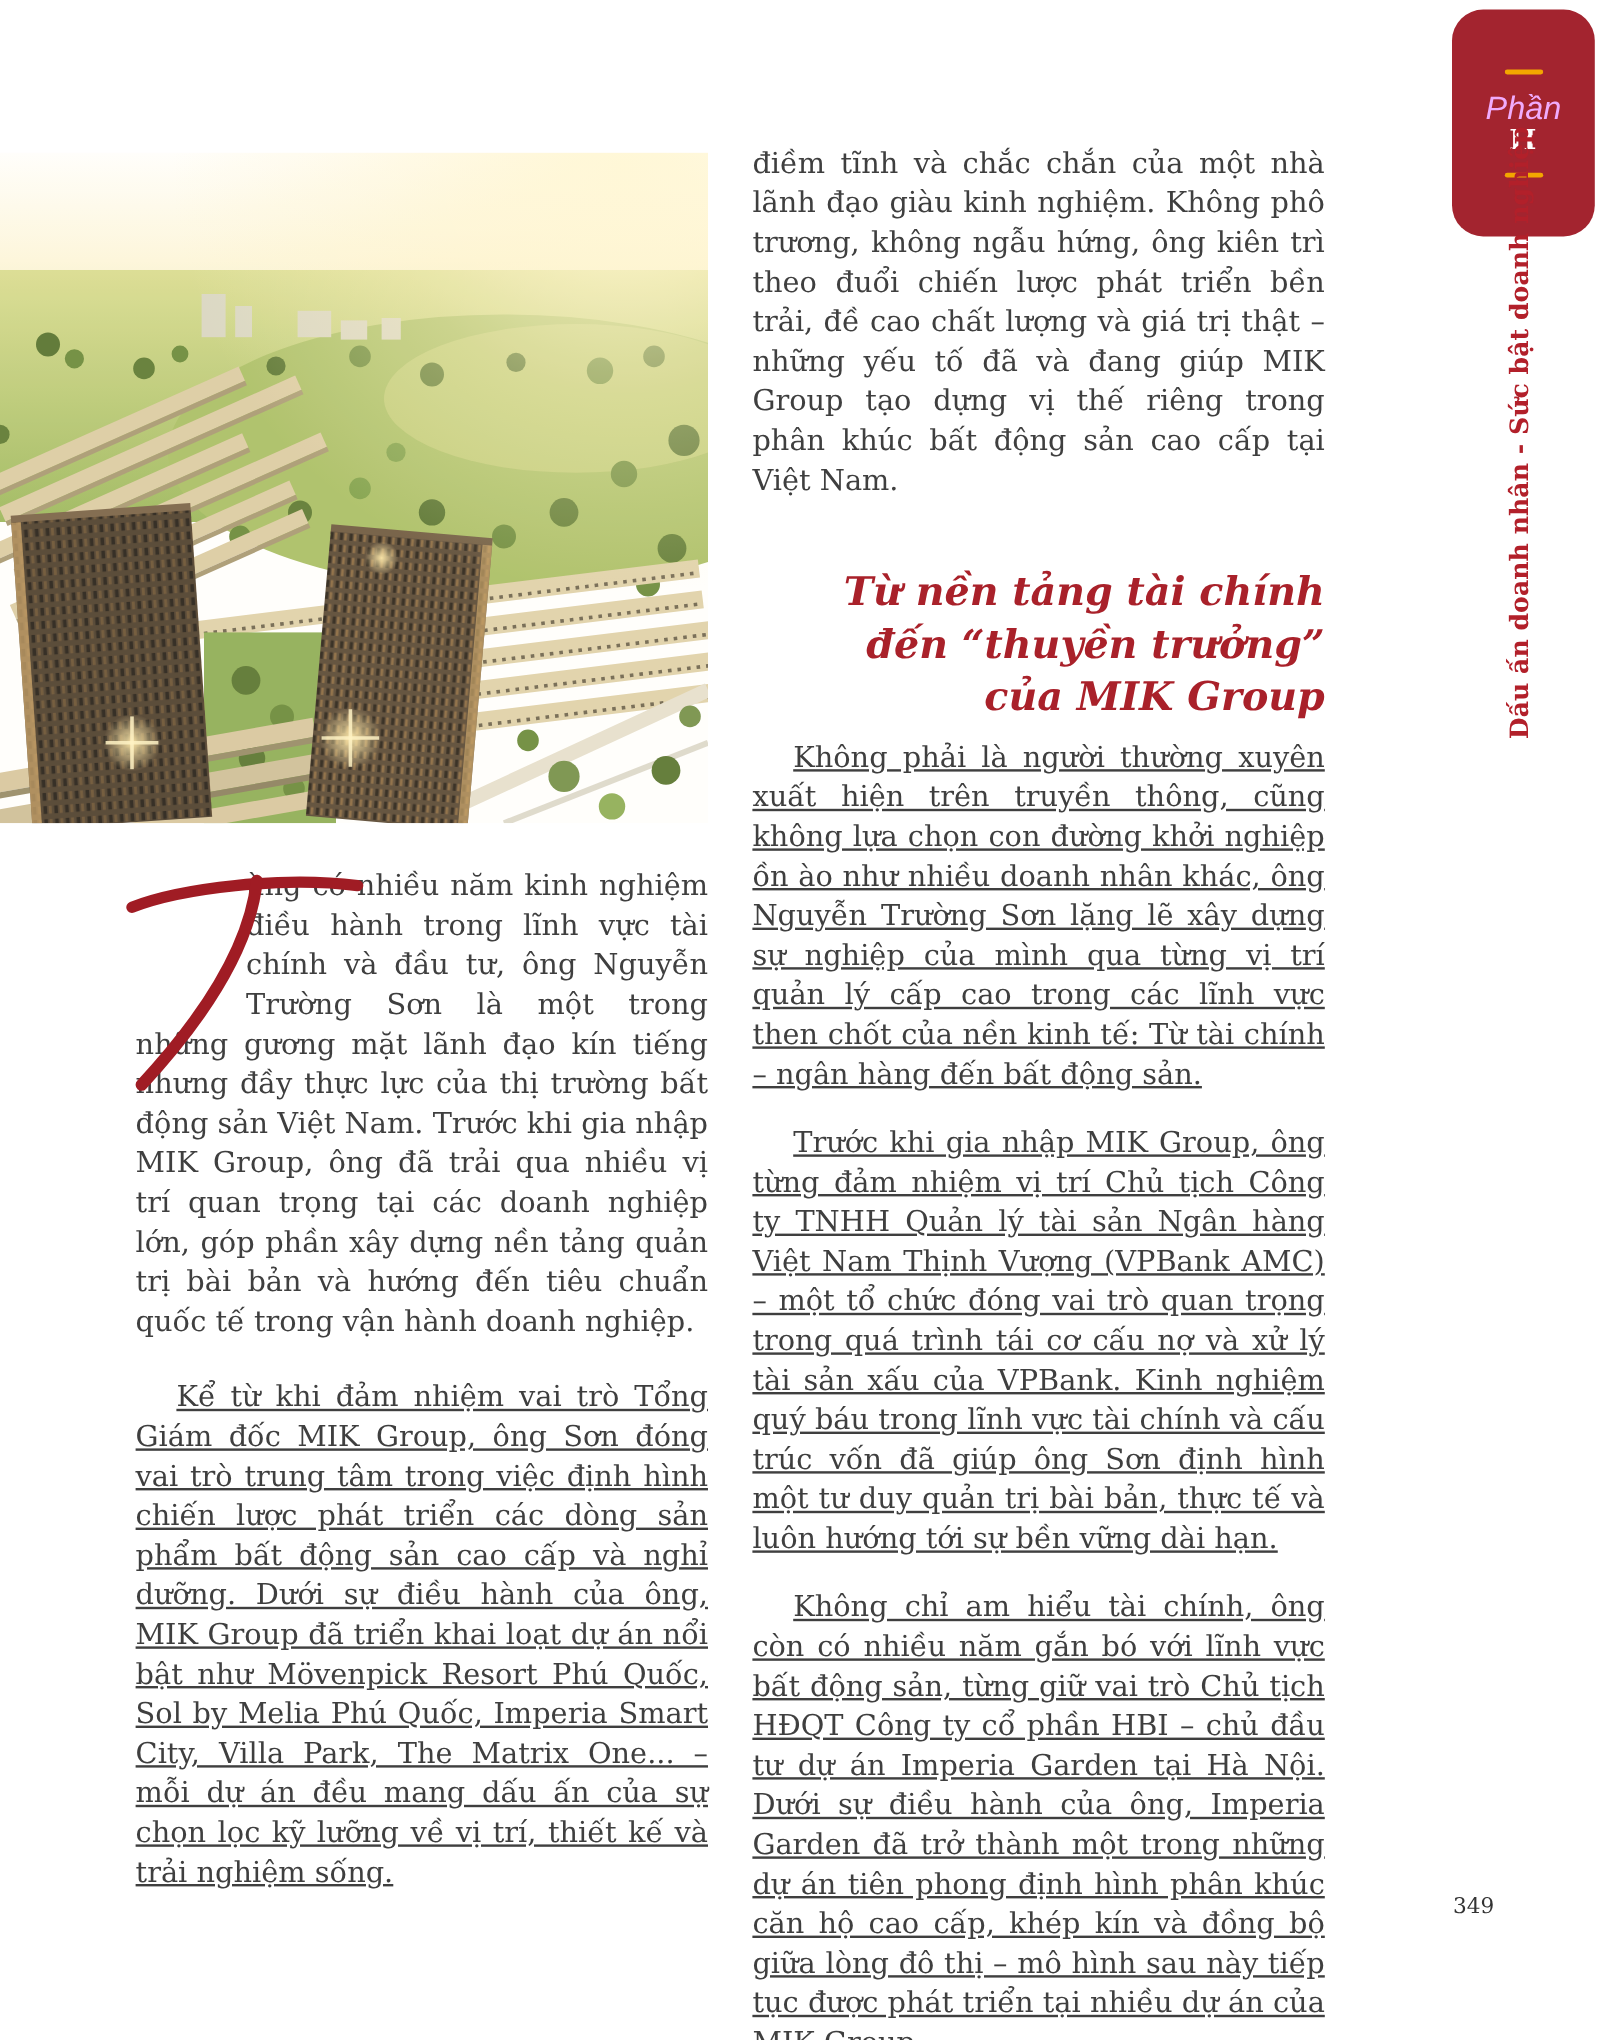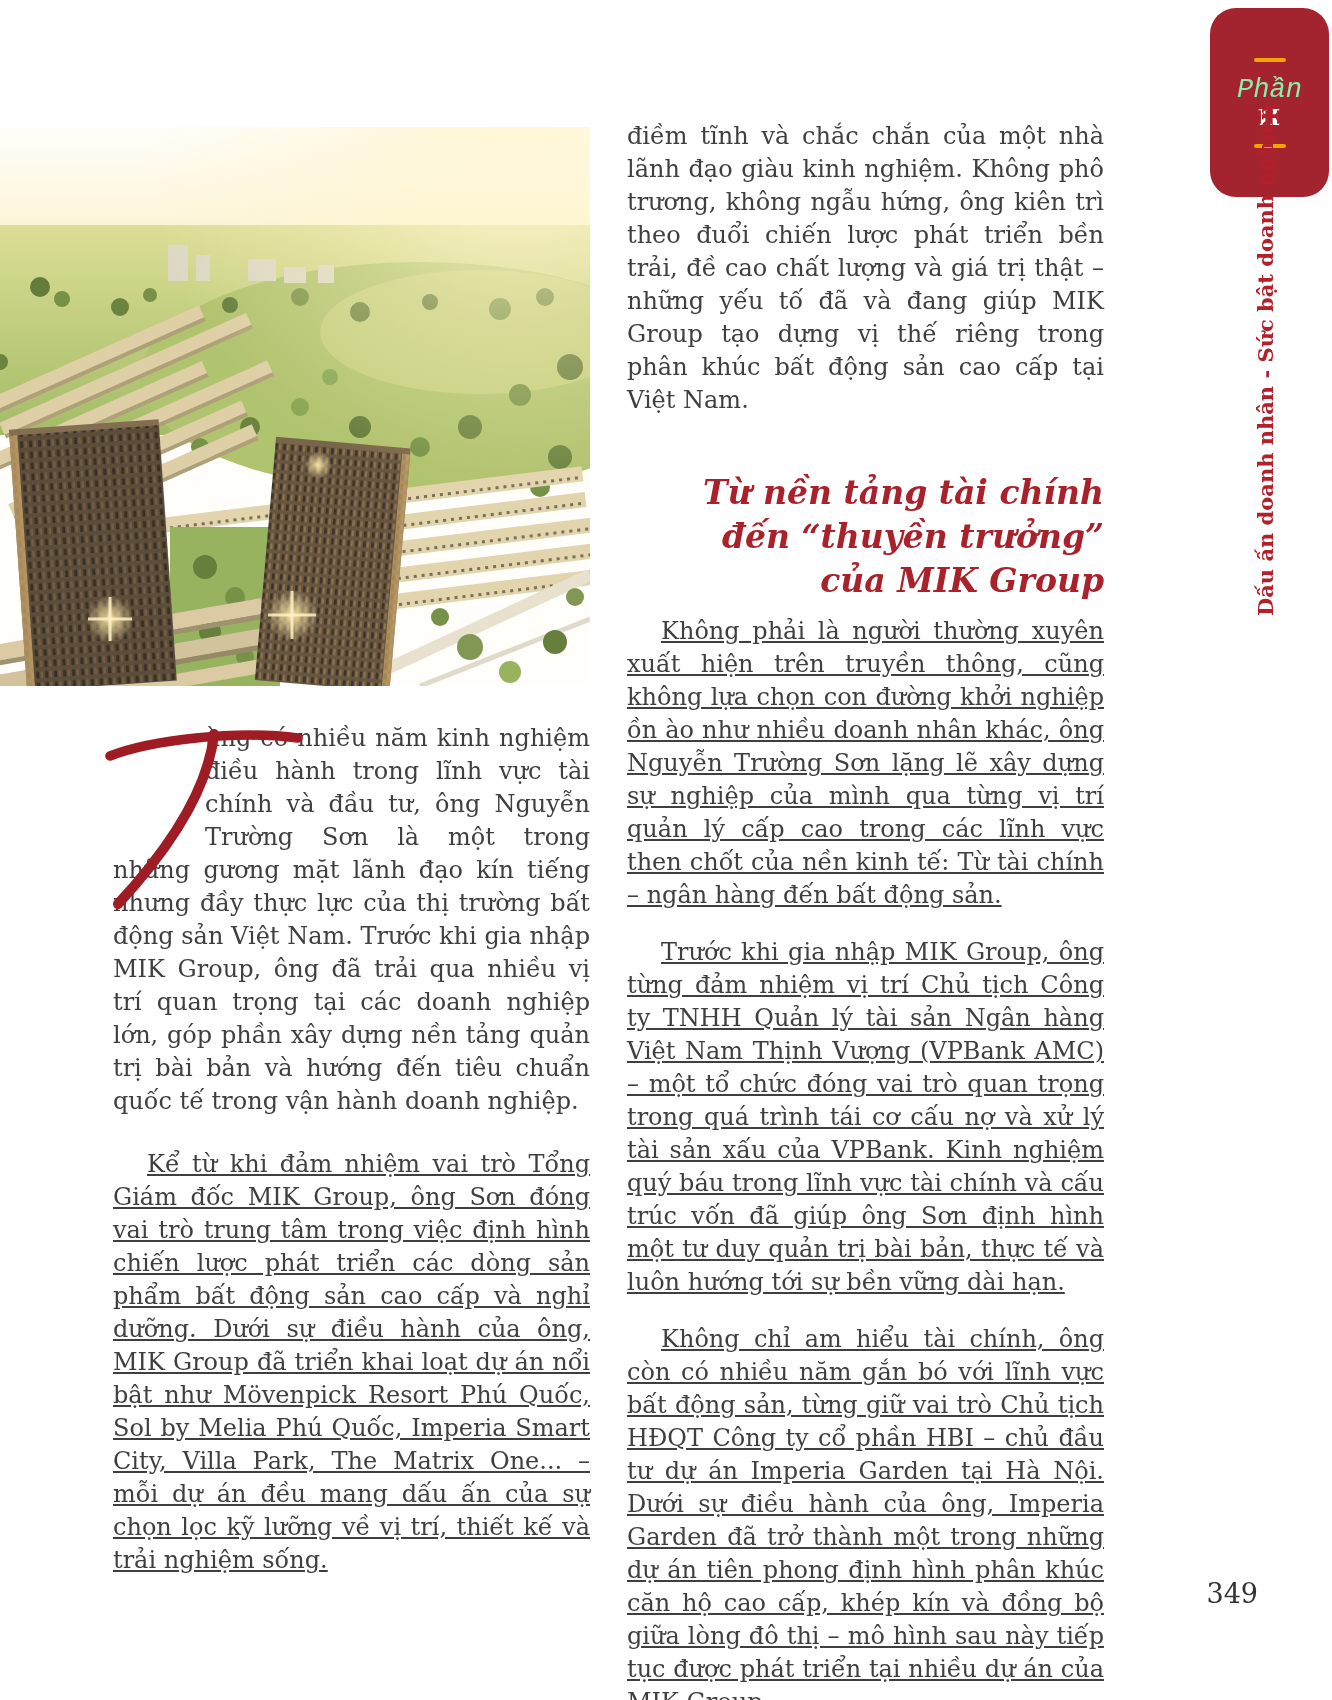--- a/index.html
+++ b/index.html
@@ -55,39 +55,39 @@
   .part-tab{
     position:absolute;left:1210px;top:8px;width:119px;height:189px;
     background:#a3242f;
     border-radius:26px;
     display:flex;flex-direction:column;align-items:center;justify-content:center;
   }
   .gold-rule{width:32px;height:4px;background:#f3a600;border-radius:2px;}
   .gold-rule.top{margin-bottom:14px;}
   .gold-rule.bottom{margin-top:14px;}
   .part-label{
-    color:#86efac;font-style:italic;font-size:27px;line-height:28px;
-    font-family:Liberation Mono, monospace;
+    color:#f0abfc;font-style:italic;font-size:27px;line-height:28px;
+    font-family:Liberation Sans, sans-serif;
   }
   .part-number{
     color:#ffffff;font-weight:bold;font-size:23px;line-height:26px;
     letter-spacing:1px;
   }
   
   .vertical-title{
     position:absolute;left:1056px;top:391px;width:420px;height:30px;
     transform:rotate(-90deg);
     text-align:center;white-space:nowrap;
     font-weight:bold;font-size:21px;line-height:30px;
     color:#b2202a;
   }
   
   .page-number{
     position:absolute;left:1198px;top:1578px;width:60px;
-    font-size:27px;color:#333333;text-align:right;
+    font-size:18px;color:#333333;text-align:center;
   }
 </style>
 </head>
 <body>
 
 <div class="page">
 
   <div class="photo">
     <svg width="590" height="559" viewBox="0 0 590 559" xmlns="http://www.w3.org/2000/svg">
       <defs>

